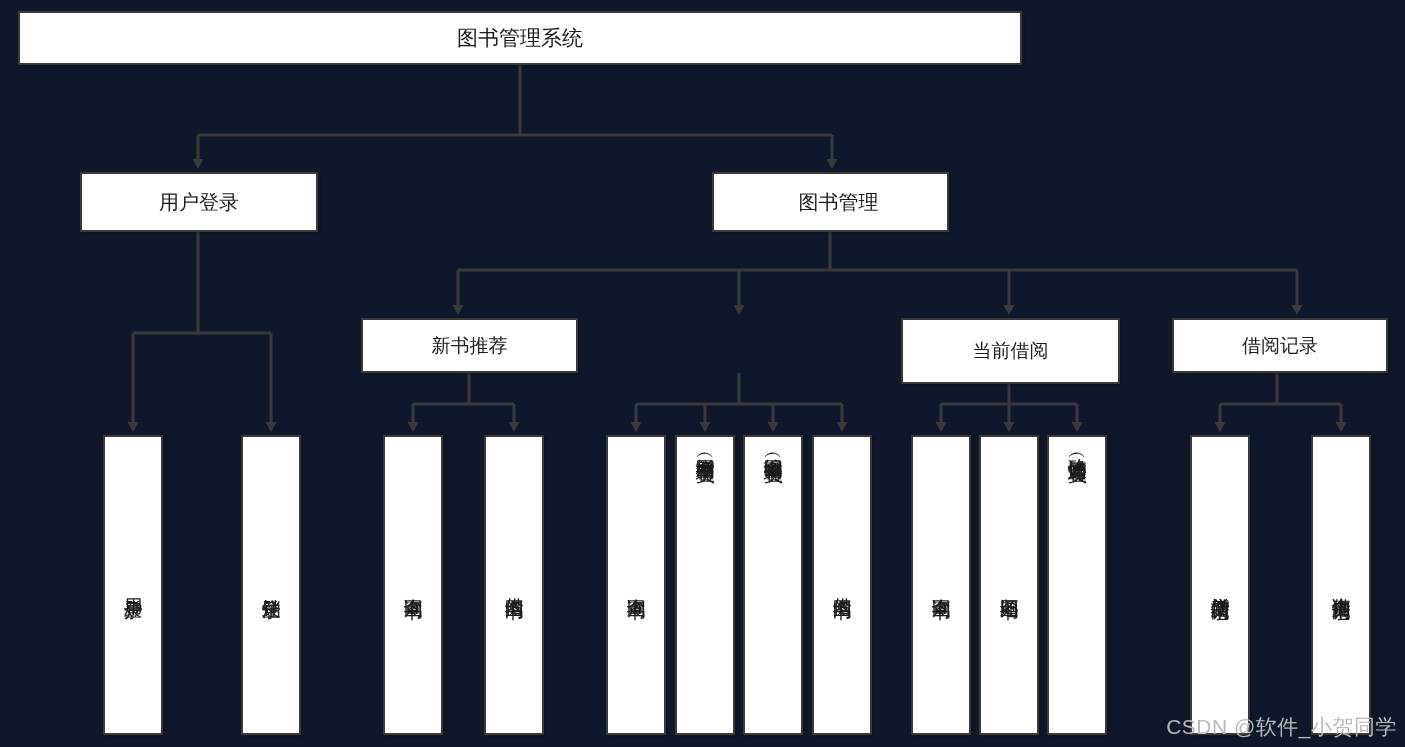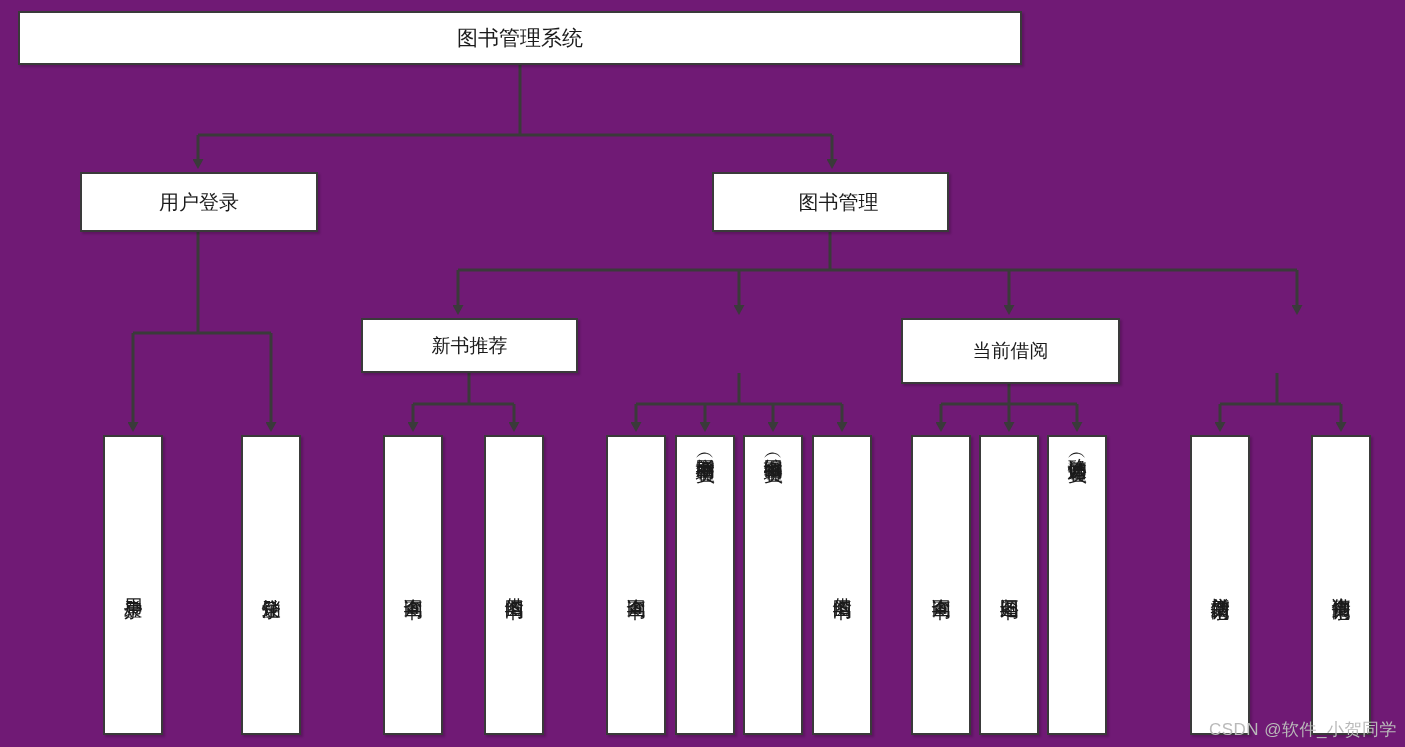--- a/index.html
+++ b/index.html
@@ -4,21 +4,21 @@
 <style>
   html, body {
     margin: 0;
     padding: 0;
     background: #ffffff;
   }
   #canvas {
     position: relative;
     width: 1405px;
     height: 747px;
-    background: #701a75;
+    background: #0f172a;
     font-family: "Liberation Sans", "DejaVu Sans", sans-serif;
     overflow: hidden;
   }
   #edges {
     position: absolute;
     left: 0;
     top: 0;
     width: 1405px;
     height: 747px;
   }
@@ -59,21 +59,21 @@
   }
   
   .node.leaf.centered {
     align-items: center;
     padding-top: 0;
   }
   #watermark {
     position: absolute;
     right: 8px;
     bottom: 6px;
-    font-size: 17px;
+    font-size: 21px;
     color: #b9b9b9;
     letter-spacing: 0.5px;
     z-index: 5;
     white-space: nowrap;
   }
 </style>
 </head>
 <body>
 
 <div id="canvas">
@@ -138,20 +138,23 @@
   <div class="node level2" style="left:712px; top:172px; width:237px; height:60px;padding-left:16px;">
     <span>图书管理</span>
   </div>
 
   <div class="node level3" style="left:361px; top:318px; width:217px; height:55px;">
     <span>新书推荐</span>
   </div>
   <div class="node level3" style="left:901px; top:318px; width:219px; height:66px;">
     <span>当前借阅</span>
   </div>
+  <div class="node level3" style="left:1172px; top:318px; width:216px; height:55px;">
+    <span>借阅记录</span>
+  </div>
 
   <div class="node leaf centered" style="left:103px; top:435px; width:60px; height:300px;">
     <span class="vtext">用户登录</span>
   </div>
   <div class="node leaf centered" style="left:241px; top:435px; width:60px; height:300px;">
     <span class="vtext">注销登录</span>
   </div>
 
   <div class="node leaf centered" style="left:383px; top:435px; width:60px; height:300px;">
     <span class="vtext">查询图书</span>

